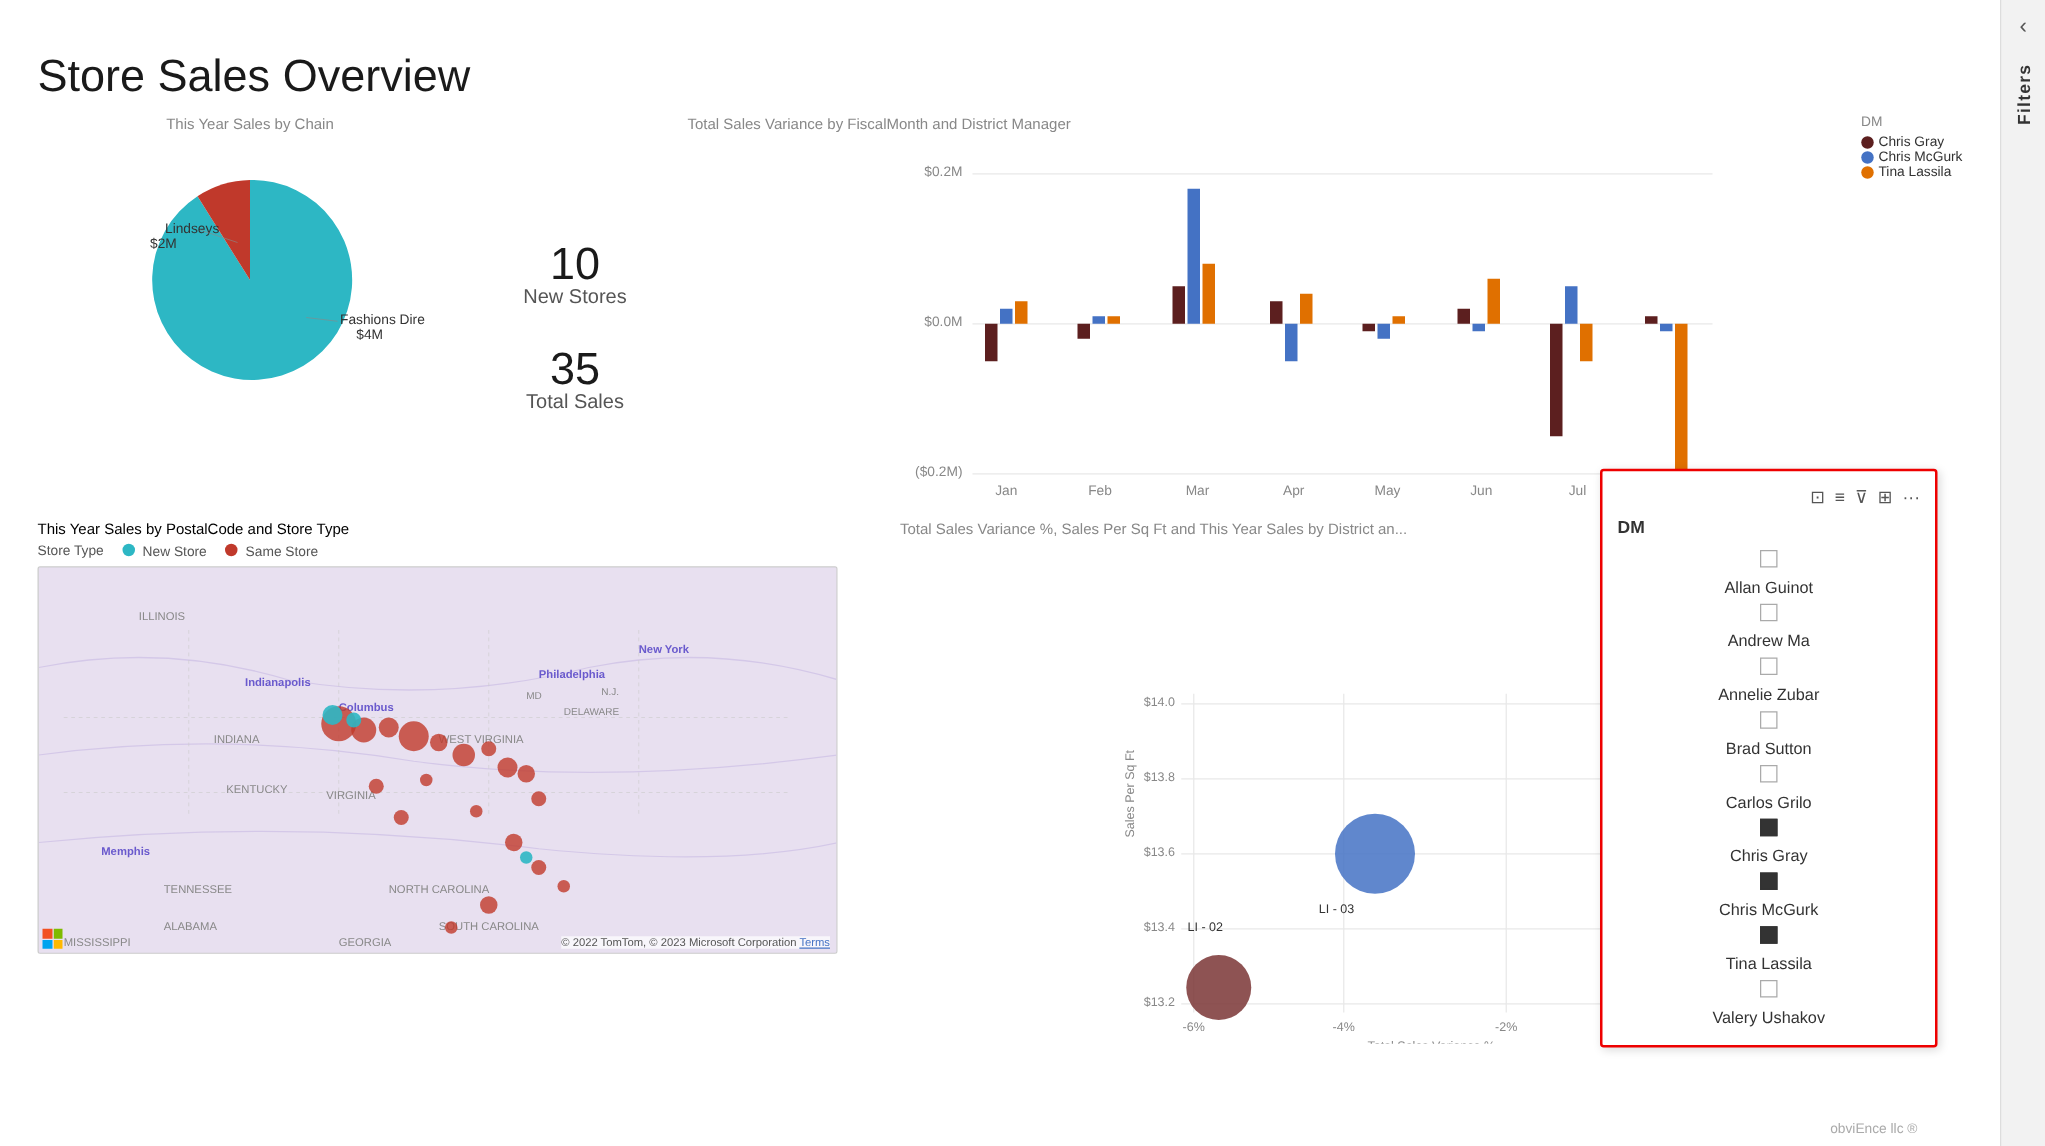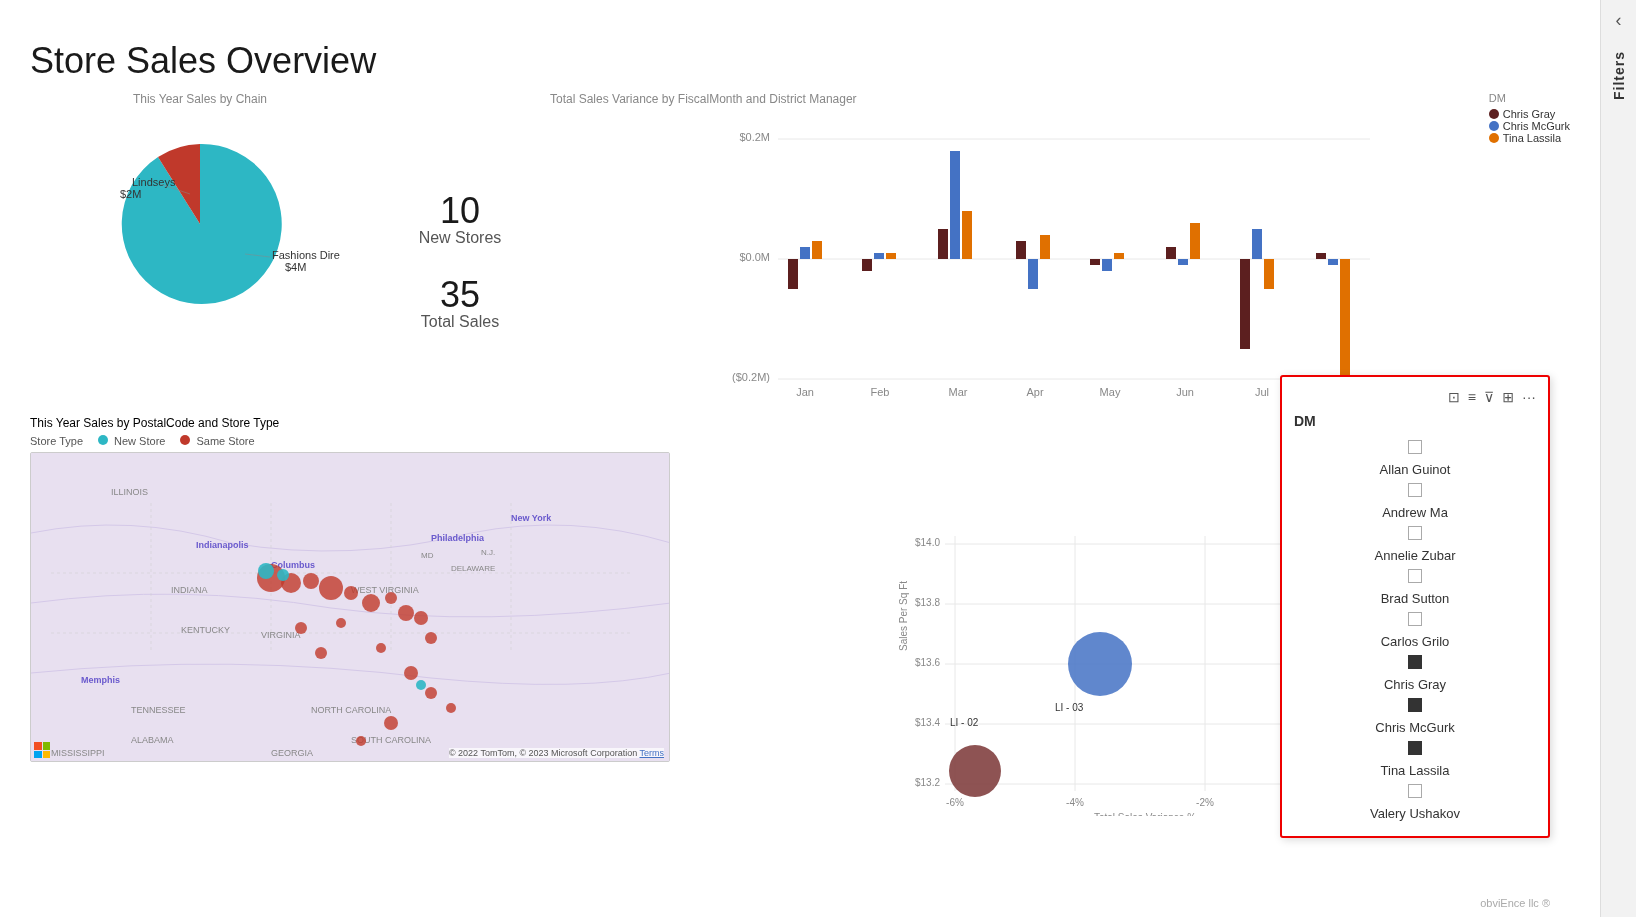--- a/index.html
+++ b/index.html
@@ -76,21 +76,21 @@
       box-shadow: 2px 2px 8px rgba(0,0,0,0.15);
     }
     .filter-panel-header { display: flex; justify-content: flex-end; gap: 8px; margin-bottom: 8px; }
     .filter-icon { font-size: 14px; color: #555; cursor: pointer; }
     .filter-dm-title { font-size: 14px; font-weight: 600; color: #333; margin-bottom: 8px; }
     .filter-item { display: flex; align-items: center; gap: 8px; padding: 3px 0; font-size: 13px; color: #333; flex-direction: column; }
     .filter-checkbox { width: 14px; height: 14px; border: 1px solid #aaa; background: #fff; flex-shrink: 0; }
     .filter-checkbox.checked { background: #333; border-color: #333; }
 
     
-    .footer { position: absolute; bottom: 8px; right: 50px; font-size: 11px; color: #aaa; }
+    .footer { position: absolute; bottom: 8px; right: 66px; font-size: 11px; color: #aaa; }
 
     
     .axis-label { font-size: 11px; fill: #888; }
     .grid-line { stroke: #e8e8e8; stroke-width: 1; }
   </style>
 </head>
 <body>
 
 <div class="page">
 
@@ -288,20 +288,21 @@
           <div style="position:absolute; bottom:3px; left:3px; width:16px; height:16px; display:grid; grid-template-columns:1fr 1fr; gap:1px;">
             <div style="background:#f25022;"></div>
               <div style="background:#7fba00;"></div>
             <div style="background:#00a4ef;"></div>
               <div style="background:#ffb900;"></div>
           </div>
         </div>
       </div>
 
       <div class="scatter-section">
+        <div class="scatter-title">Total Sales Variance %, Sales Per Sq Ft and This Year Sales by District an...</div>
         <div class="scatter-container">
           <svg width="100%" height="400" viewBox="0 0 500 400">
 
             <text x="12" y="200" font-size="10" fill="#888" text-anchor="middle" transform="rotate(-90 12 200)">Sales Per Sq Ft</text>
 
             <text x="45" y="370" font-size="10" fill="#888" text-anchor="end">$13.2</text>
             <text x="45" y="310" font-size="10" fill="#888" text-anchor="end">$13.4</text>
             <text x="45" y="250" font-size="10" fill="#888" text-anchor="end">$13.6</text>
             <text x="45" y="190" font-size="10" fill="#888" text-anchor="end">$13.8</text>
             <text x="45" y="130" font-size="10" fill="#888" text-anchor="end">$14.0</text>

